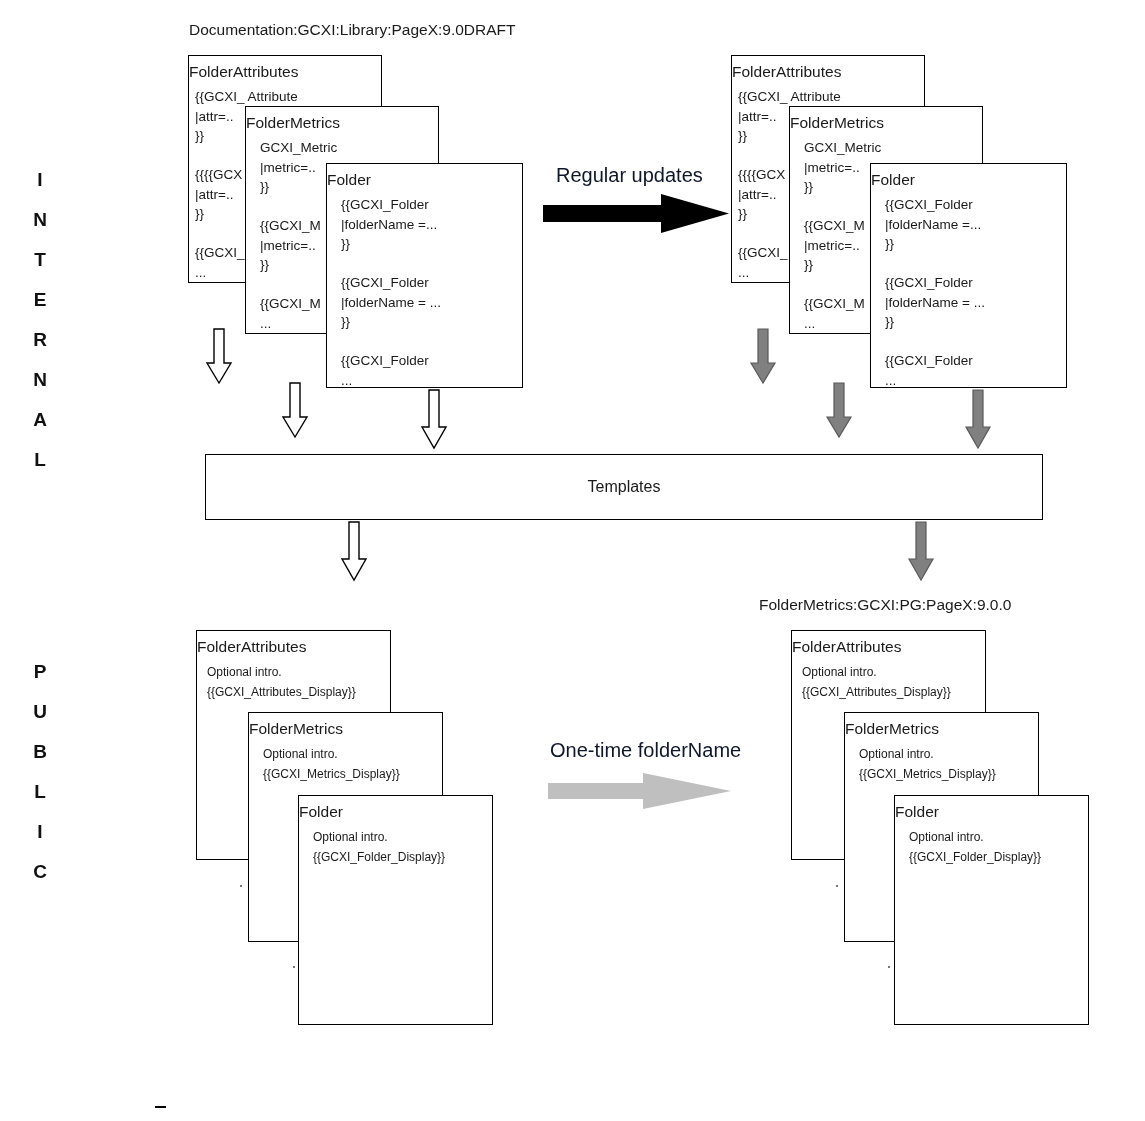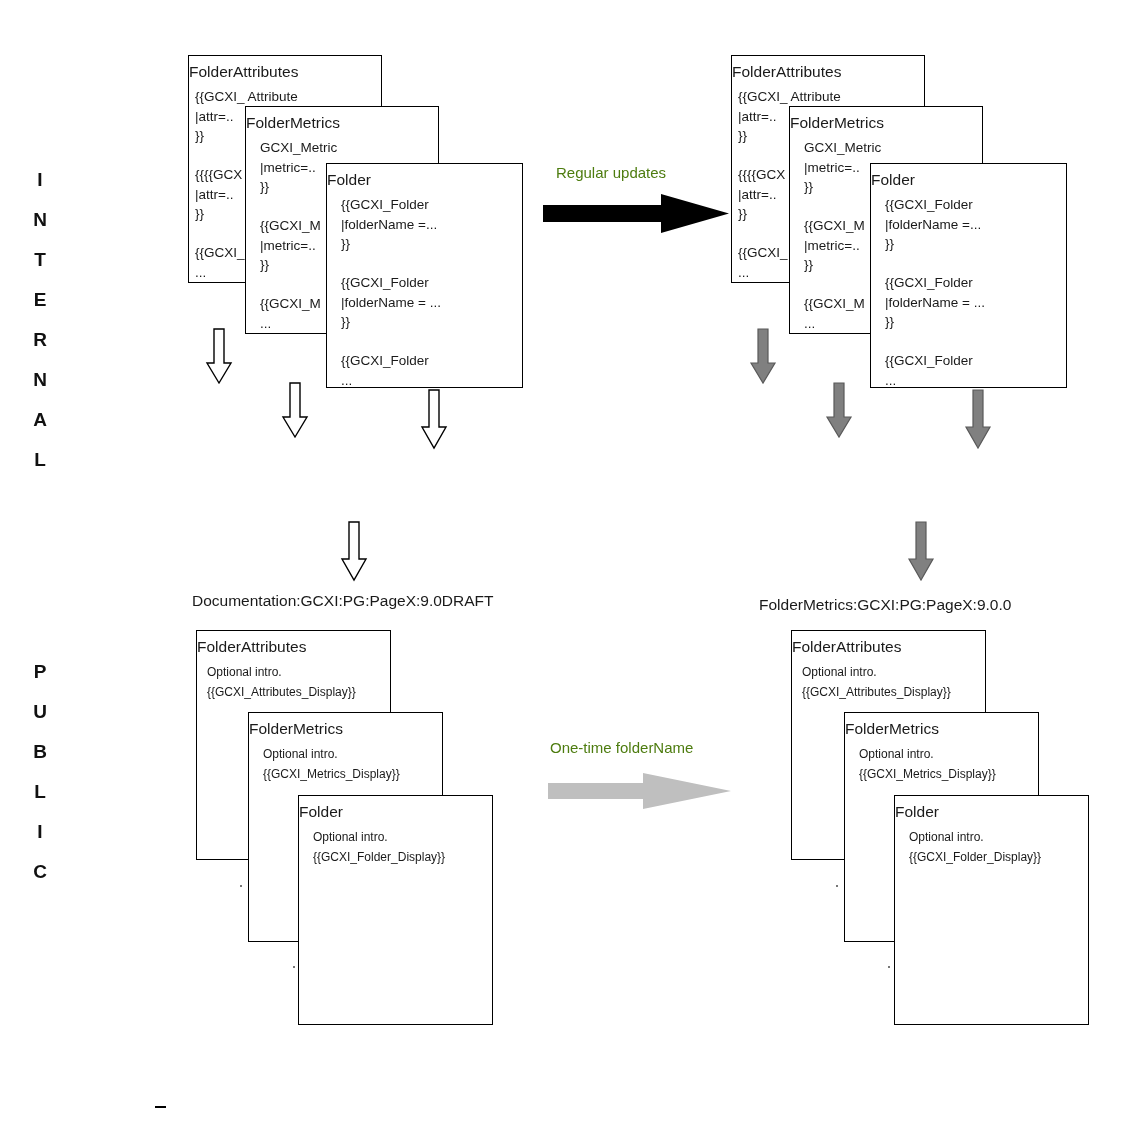--- a/index.html
+++ b/index.html
@@ -83,22 +83,22 @@
     justify-content: center;
   }
   #templates-bar .lbl {
     font-size: 16px;
     color: #1a1a1a;
   }
 
   
   .arrow-label {
     position: absolute;
-    font-size: 15px;
-    color: #4d7c0f;
+    font-size: 20px;
+    color: #0f172a;
     white-space: nowrap;
   }
 
   
   .arrow-svg { position: absolute; overflow: visible; }
 
   
   #stray-dash {
     position: absolute;
     width: 11px;
@@ -130,20 +130,21 @@
 
   <div class="rail" style="left:20px; top:652px;">
     <span>P</span>
     <span>U</span>
     <span>B</span>
     <span>L</span>
     <span>I</span>
     <span>C</span>
   </div>
 
+  <div class="group-caption" style="left:189px; top:21px;">Documentation:GCXI:Library:PageX:9.0DRAFT</div>
 
   <div class="card" style="left:188px; top:55px; width:194px; height:228px;">
     <div class="card-title">FolderAttributes</div>
     <div class="card-body" style="width:178px;">{{GCXI_ Attribute
 |attr=..
 }}
 
 {{{{GCX
 |attr=..
 }}
@@ -245,30 +246,32 @@
   </svg>
 
   <svg class="arrow-svg" style="left:826px; top:383px;" width="26" height="54" viewBox="0 0 26 54">
     <path d="M8,0 L18,0 L18,34 L25,34 L13,54 L1,34 L8,34 Z" fill="#808080" stroke="#595959" stroke-width="1.2" stroke-linejoin="miter"></path>
   </svg>
 
   <svg class="arrow-svg" style="left:965px; top:390px;" width="26" height="58" viewBox="0 0 26 58">
     <path d="M8,0 L18,0 L18,37 L25,37 L13,58 L1,37 L8,37 Z" fill="#808080" stroke="#595959" stroke-width="1.2" stroke-linejoin="miter"></path>
   </svg>
 
+  <div id="templates-bar" style="left:205px; top:454px; width:838px; height:66px;">
+    <span class="lbl">Templates</span>
+  </div>
 
   <svg class="arrow-svg" style="left:341px; top:522px;" width="26" height="58" viewBox="0 0 26 58">
     <path d="M8,0 L18,0 L18,37 L25,37 L13,58 L1,37 L8,37 Z" fill="#FFFFFF" stroke="#000000" stroke-width="1.4" stroke-linejoin="miter"></path>
   </svg>
 
   <svg class="arrow-svg" style="left:908px; top:522px;" width="26" height="58" viewBox="0 0 26 58">
     <path d="M8,0 L18,0 L18,37 L25,37 L13,58 L1,37 L8,37 Z" fill="#808080" stroke="#595959" stroke-width="1.2" stroke-linejoin="miter"></path>
   </svg>
 
-  <div class="group-caption" style="left:192px; top:592px;">Documentation:GCXI:PG:PageX:9.0DRAFT</div>
 
   <div class="card" style="left:196px; top:630px; width:195px; height:230px;">
     <div class="card-title">FolderAttributes</div>
     <div class="card-body pub" style="width:186px;">Optional intro.
 {{GCXI_Attributes_Display}}</div>
   </div>
 
   <div class="card" style="left:248px; top:712px; width:195px; height:230px;">
     <div class="card-title">FolderMetrics</div>
     <div class="card-body pub ind2" style="width:182px;">Optional intro.

